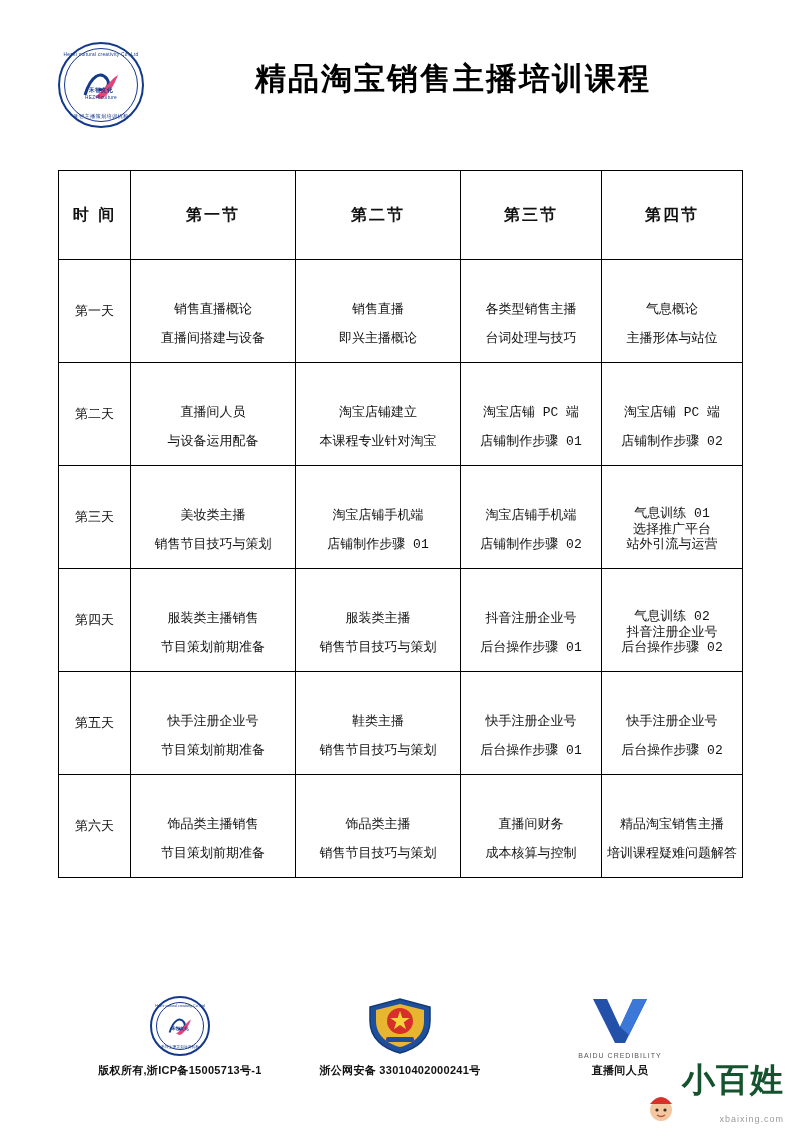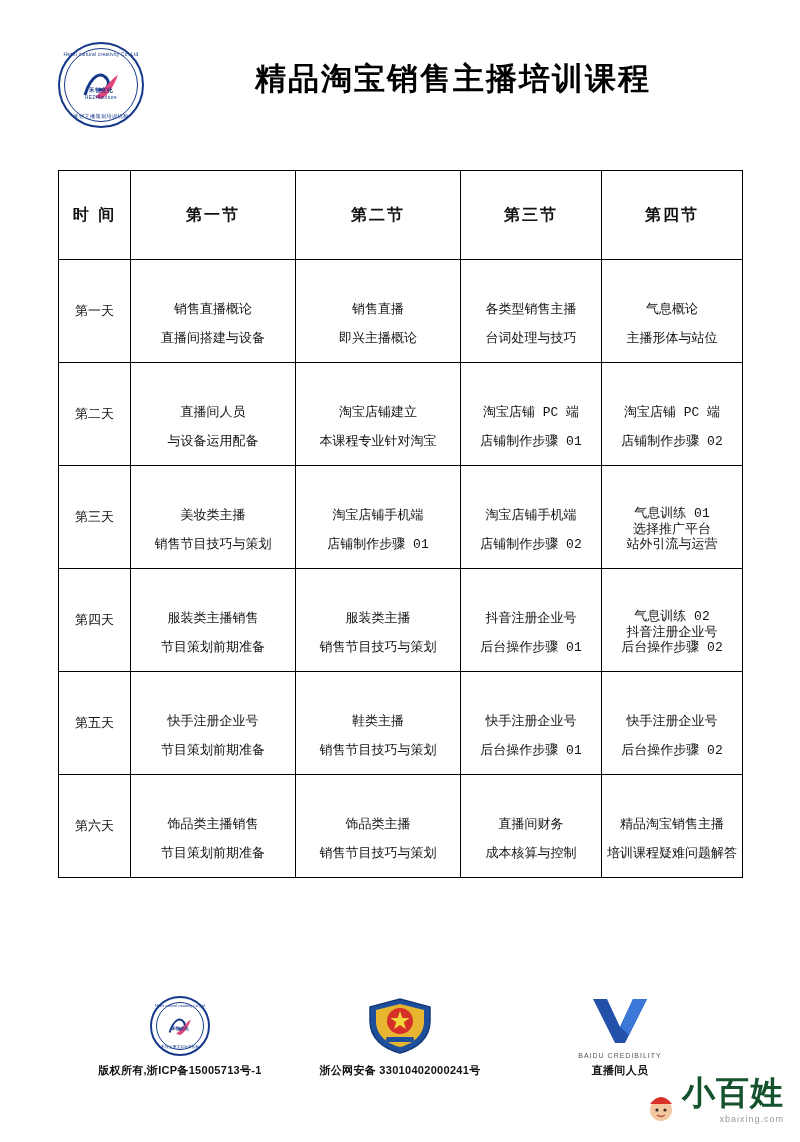--- a/index.html
+++ b/index.html
@@ -192,21 +192,21 @@
     font-weight:bold;
     color:#14532d;
     letter-spacing:1px;
     line-height:1;
   }
   .wm-sub{
     font-size:9px;
     color:#9a9a9a;
     letter-spacing:1px;
     text-align:right;
-    margin-top:5px;
+    margin-top:18px;
   }
   .wm-col{display:flex;flex-direction:column;align-items:flex-end;}
 </style>
 </head>
 <body>
 
 <div class="page">
 
   <div class="header">
 

